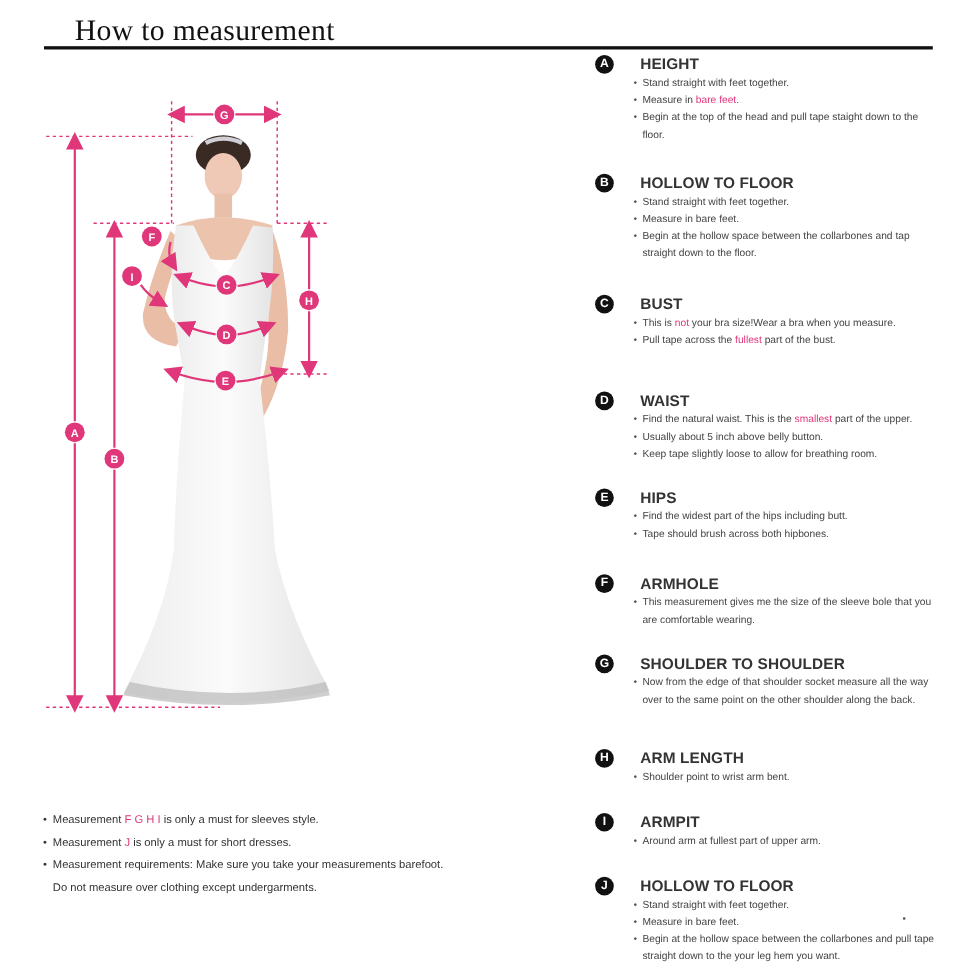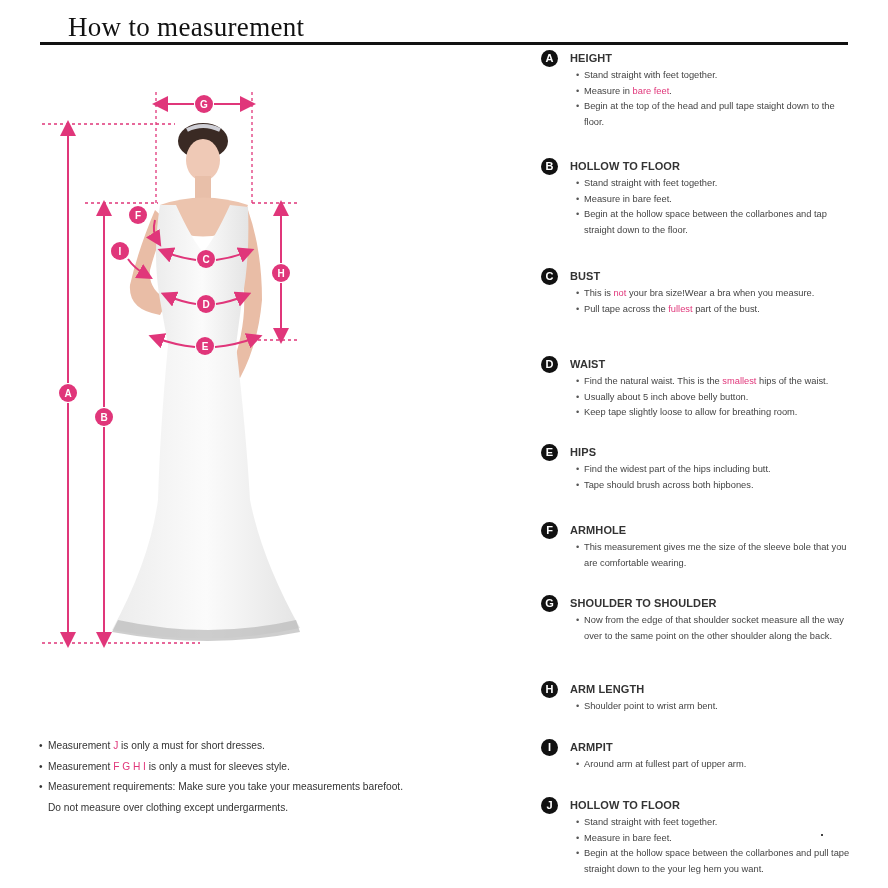--- a/index.html
+++ b/index.html
@@ -22,21 +22,21 @@
   
   .instructions { position: absolute; left: 541px; top: 50px; width: 310px; }
   .item { position: absolute; left: 0; width: 310px; }
   .item-head { display: flex; align-items: center; height: 16px; }
   .badge {
     width: 17px; height: 17px; border-radius: 50%; background: #111; color: #fff;
     font-family: "Liberation Sans", sans-serif; font-weight: bold; font-size: 11px;
     display: flex; align-items: center; justify-content: center; flex: none;
   }
   .item-title {
-    margin-left: 12px; font-size: 11px; font-weight: bold; color: #333; letter-spacing: 0.1px;
+    margin-left: 24px; font-size: 14px; font-weight: bold; color: #333; letter-spacing: 0.1px;
   }
   .bullets { list-style: none; margin-left: 37px; margin-top: 2px; }
   .bullets li {
     font-size: 9.3px; line-height: 15.5px; color: #444; position: relative; padding-left: 6px;
   }
   .bullets li::before { content: "\2022"; position: absolute; left: -2px; top: 0; color: #555; }
   .hl { color: #e0367a; }
 
   
   .notes { position: absolute; left: 38px; top: 736px; width: 430px; list-style: none; }
@@ -204,21 +204,21 @@
       <li><span>Pull tape across the </span><span class="hl">fullest</span><span> part of the bust.</span></li>
     </ul>
   </div>
 
   <div class="item" style="top:306px;">
     <div class="item-head">
       <span class="badge">D</span>
       <span class="item-title">WAIST</span>
     </div>
     <ul class="bullets">
-      <li><span>Find the natural waist. This is the </span><span class="hl">smallest</span><span> hips of the waist.</span></li>
+      <li><span>Find the natural waist. This is the </span><span class="hl">smallest</span><span> part of the upper.</span></li>
       <li>Usually about 5 inch above belly button.</li>
       <li>Keep tape slightly loose to allow for breathing room.</li>
     </ul>
   </div>
 
   <div class="item" style="top:394px;">
     <div class="item-head">
       <span class="badge">E</span>
       <span class="item-title">HIPS</span>
     </div>
@@ -275,19 +275,19 @@
     </div>
     <ul class="bullets">
       <li>Stand straight with feet together.</li>
       <li>Measure in bare feet.</li>
       <li>Begin at the hollow space between the collarbones and pull tape straight down to the your leg hem you want.</li>
     </ul>
   </div>
 </div>
 
 <ul class="notes">
+  <li><span>Measurement </span><span class="hl">F G H I</span><span> is only a must for sleeves style.</span></li>
   <li><span>Measurement </span><span class="hl">J</span><span> is only a must for short dresses.</span></li>
-  <li><span>Measurement </span><span class="hl">F G H I</span><span> is only a must for sleeves style.</span></li>
   <li>Measurement requirements: Make sure you take your measurements barefoot.</li>
   <li class="cont">Do not measure over clothing except undergarments.</li>
 </ul>
 
 <div class="speck"></div>
 
 </body></html>

